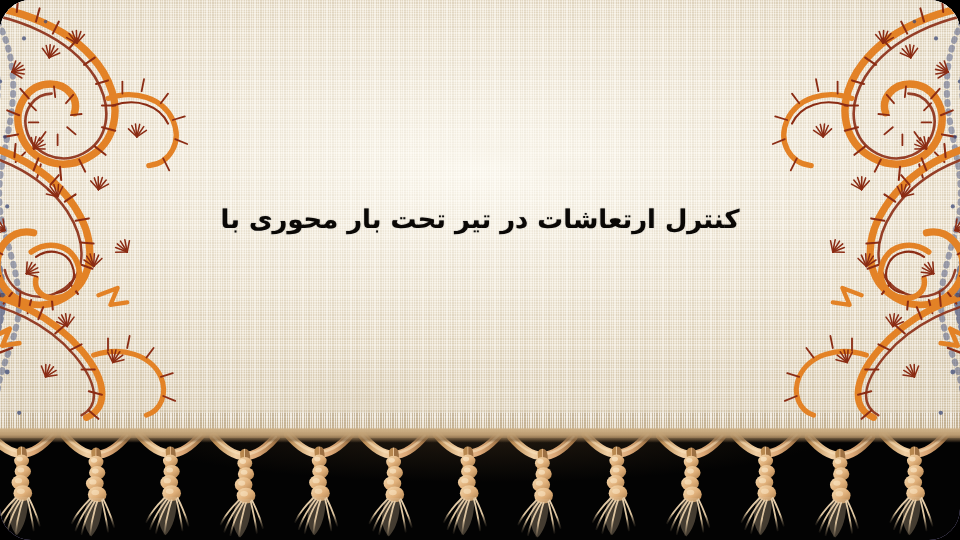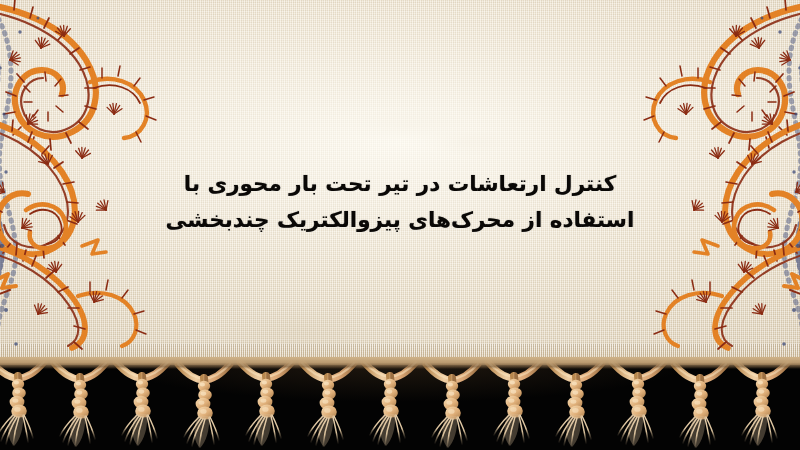--- a/index.html
+++ b/index.html
@@ -9,20 +9,21 @@
     overflow:hidden;
     background:#000;
     font-family:"DejaVu Sans", sans-serif;
   }
 
   #slide {
     position:relative;
     width:800px; height:450px;
     overflow:hidden;
     background:#c4b5fd;
+    border-radius:26px;
   }
 
   
   #cloth {
     position:absolute;
     left:0; top:0;
     width:800px; height:372px;
     background-color:#e9dfcb;
     background-image:
       
@@ -440,21 +441,20 @@
         <circle cx="34" cy="36" r="1.7"></circle>
           <circle cx="52" cy="22" r="1.5"></circle>
         <circle cx="10" cy="330" r="1.6"></circle>
           <circle cx="30" cy="348" r="1.8"></circle>
       </g>
     </svg>
   </div>
 
   <div id="title-block">
     <div class="title-line">کنترل ارتعاشات در تیر تحت بار محوری با</div>
-    <div class="title-line">استفاده از محرک‌های پیزوالکتریک چندبخشی</div>
   </div>
 
   <div id="cloth-edge"></div>
 
   <div id="fringe-area">
     <svg viewBox="0 0 800 90" xmlns="http://www.w3.org/2000/svg">
       <defs>
         <linearGradient id="cordG" x1="0" y1="0" x2="1" y2="0">
           <stop offset="0%" stop-color="#b8884f"></stop>
           <stop offset="35%" stop-color="#f0cfa4"></stop>

